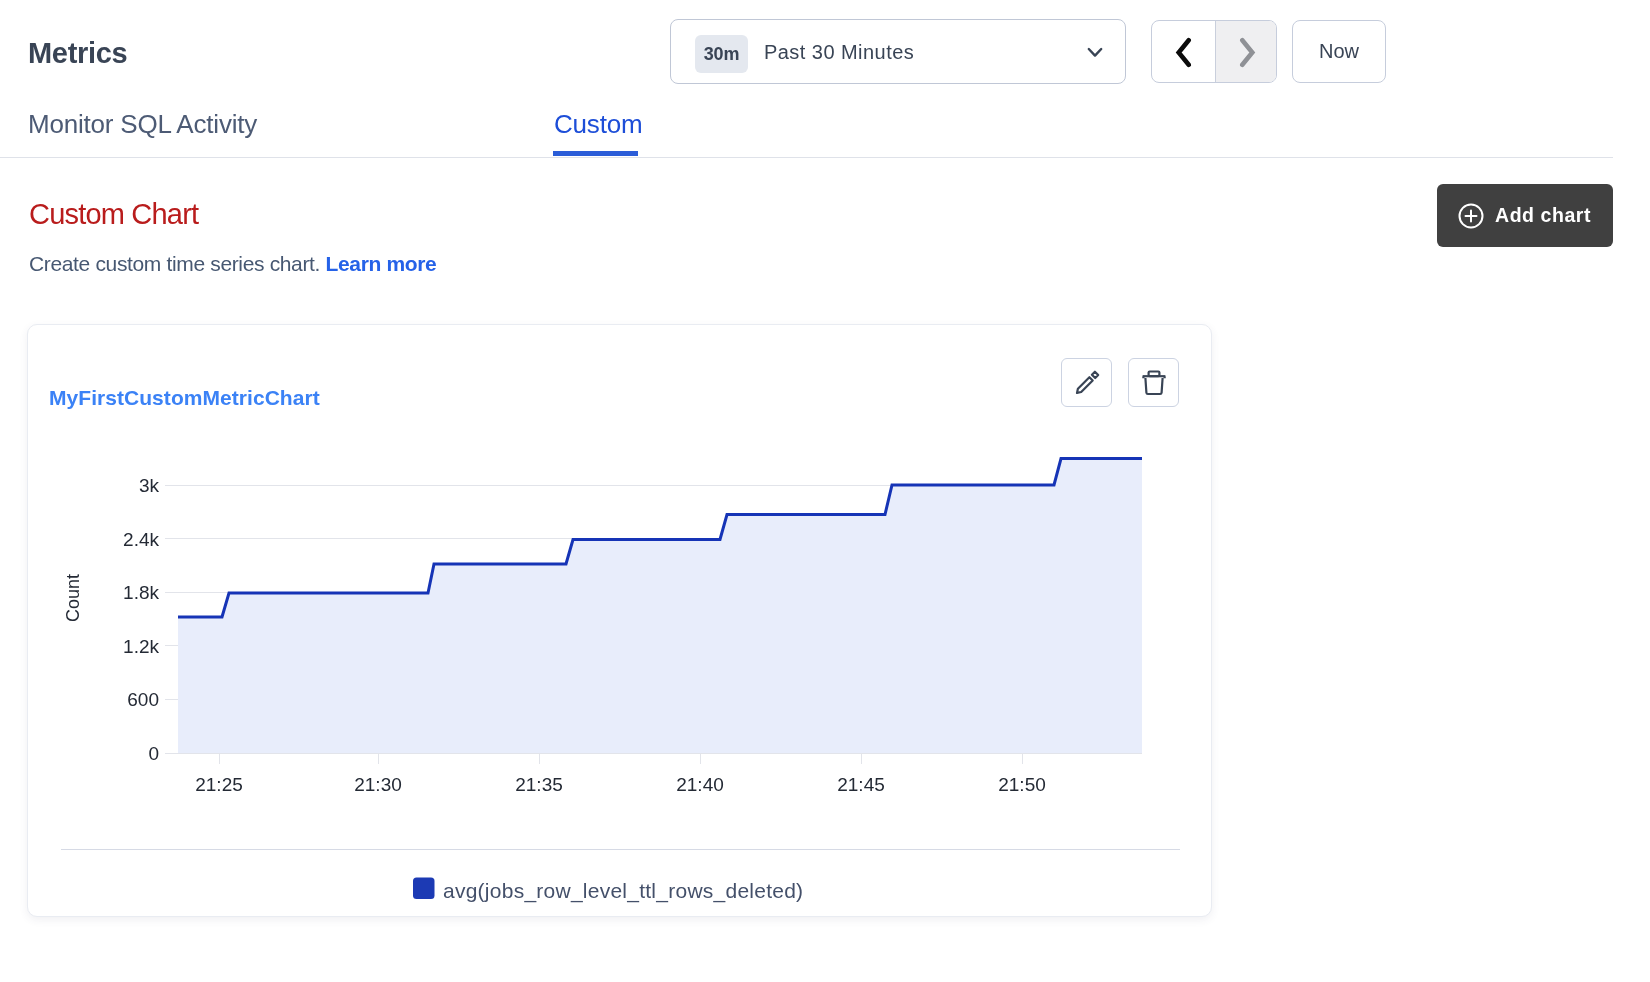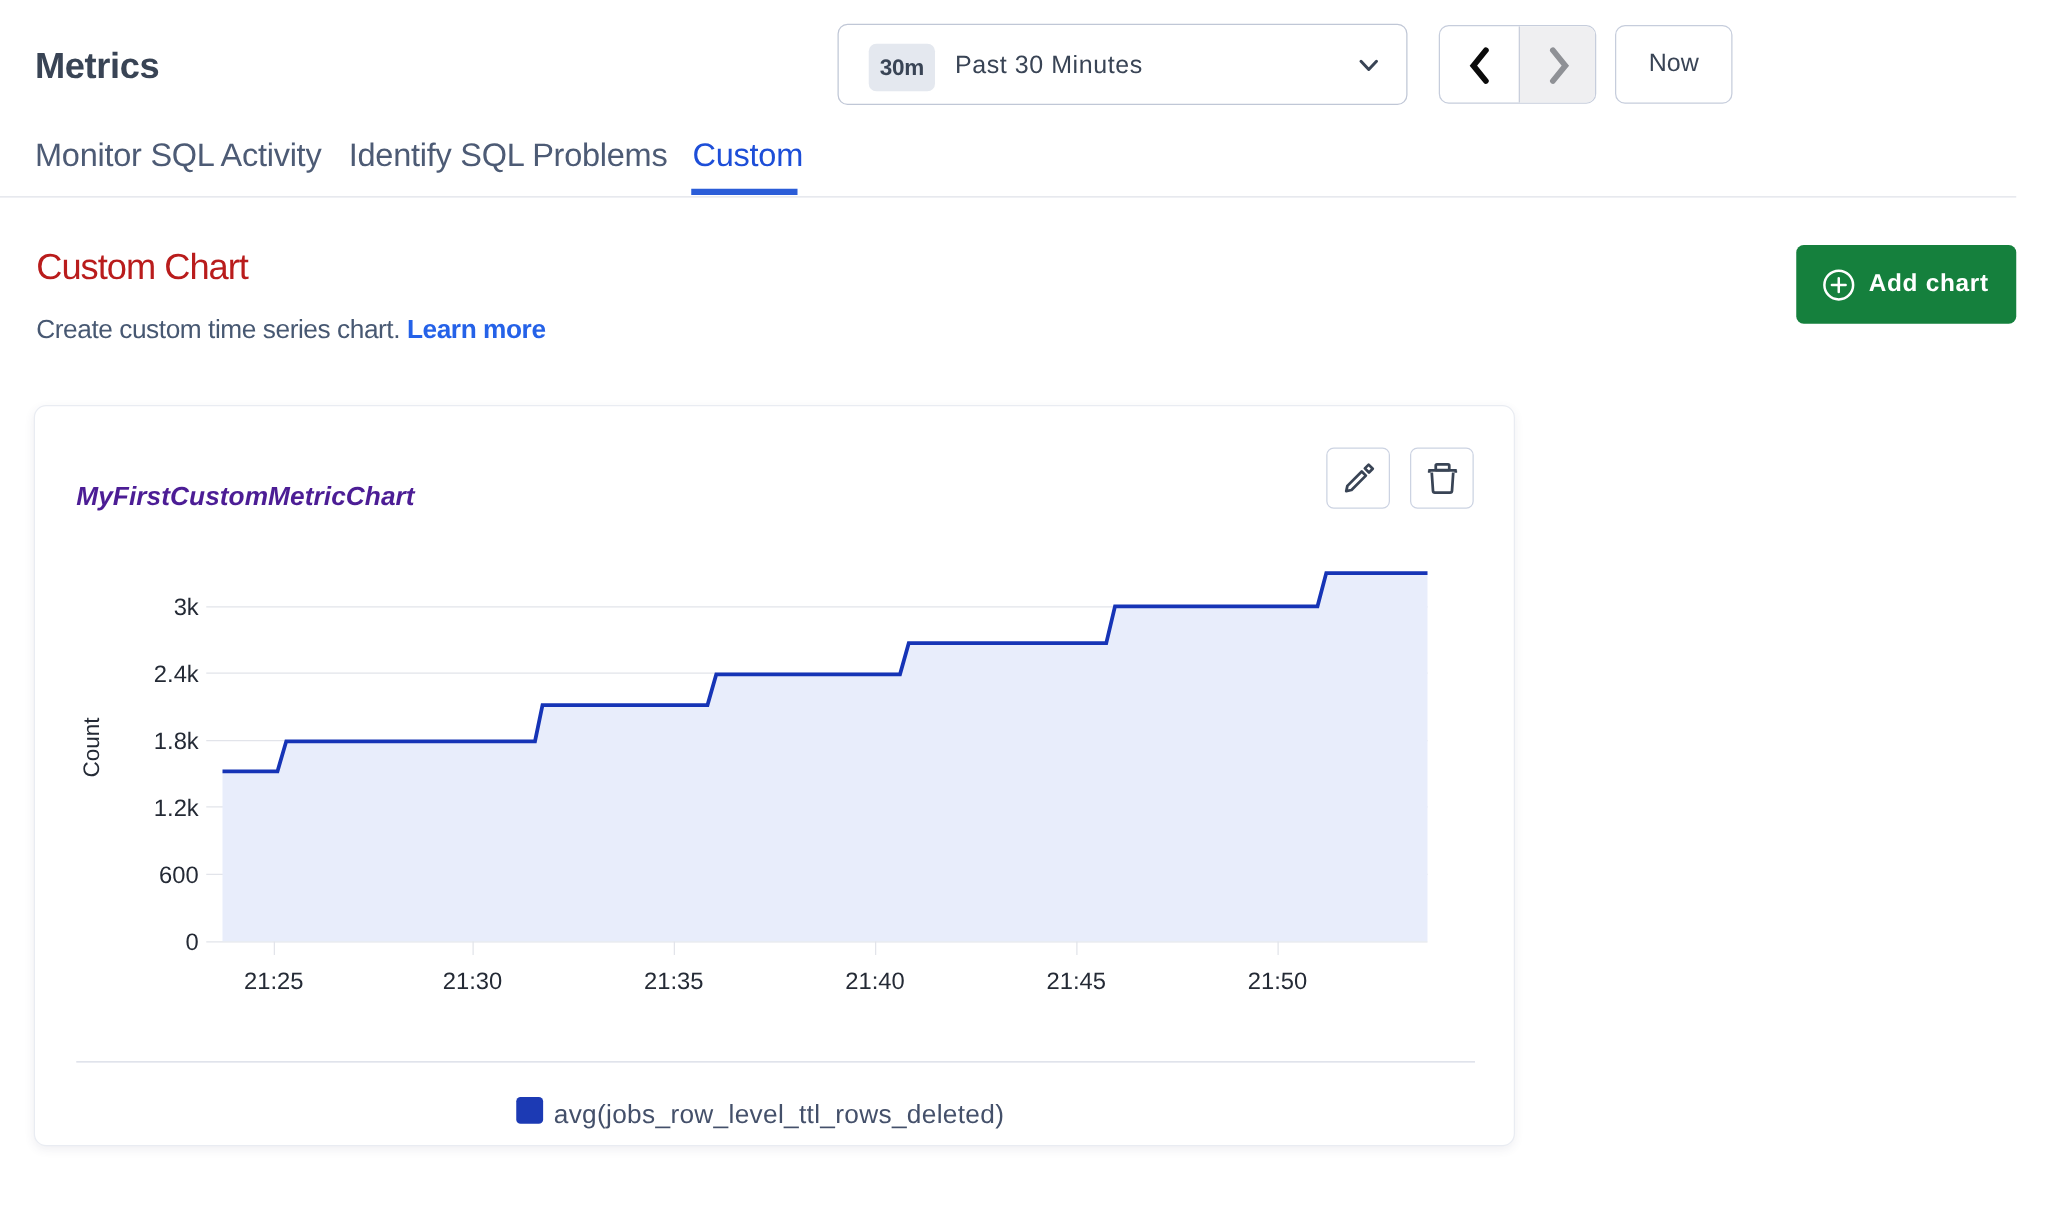--- a/index.html
+++ b/index.html
@@ -25,27 +25,27 @@
   #tab3 { color:#1d4ed8; }
   #tabline { left:0; top:157px; width:1613px; height:1px; background:#dfe2e9; }
   #tabunder { left:553px; top:151px; width:85px; height:5px; background:#2b5dd8; }
 
   
   #h-custom { left:29px; top:200px; line-height:29px; font-size:29px; font-weight:normal; color:#b91c1c; letter-spacing:-0.8px; }
   #desc { left:29px; top:253px; line-height:21px; font-size:21px; color:#475872; letter-spacing:-0.35px; }
   #desc a { color:#2562e8; font-weight:bold; text-decoration:none; }
 
   
-  #addbtn { left:1437px; top:196px; width:176px; height:63px; background:#15803d; border-radius:6px; color:#fff; }
+  #addbtn { left:1437px; top:184px; width:176px; height:63px; background:#404040; border-radius:6px; color:#fff; }
   #addbtn .txt { position:absolute; left:58px; top:22px; line-height:19.5px; font-size:19.5px; font-weight:bold; letter-spacing:0.55px; }
   #addbtn svg { position:absolute; left:21px; top:19px; }
 
   
   #card { left:27px; top:324px; width:1185px; height:593px; background:#fff; border:1px solid #e9ecf2; border-radius:10px; box-shadow:0 3px 8px rgba(60,70,100,0.08); }
-  #cardtitle { left:33px; top:62px; line-height:21px; font-size:21px; font-weight:bold; color:#4c1d95; letter-spacing:0.05px;font-style:italic; }
+  #cardtitle { left:21px; top:62px; line-height:21px; font-size:21px; font-weight:bold; color:#3b82f6; letter-spacing:0.05px; }
   .iconbtn { top:33px; width:51px; height:49px; border:1px solid #ccd3e2; border-radius:6px; background:#fff; }
   #editbtn { left:1033px; }
   #delbtn { left:1100px; }
   .iconbtn svg { position:absolute; left:11px; top:10px; }
 </style>
 </head>
 <body>
 <div id="page">
   <div class="abs" id="h-metrics">Metrics</div>
 
@@ -63,21 +63,20 @@
       </svg>
     <div id="arr-r">
       <svg class="abs" style="left:22px;top:16px" width="19" height="31" viewBox="0 0 19 31">
           <path d="M4.3 3.2 L14.3 15.5 L4.3 27.8" fill="none" stroke="#8f9196" stroke-width="4.6" stroke-linecap="round" stroke-linejoin="miter"></path>
         </svg>
     </div>
   </div>
   <div class="abs" id="nowbtn">Now</div>
 
   <div class="abs tab" style="left:28px">Monitor SQL Activity</div>
-  <div class="abs tab" style="left:279px">Identify SQL Problems</div>
   <div class="abs tab" id="tab3" style="left:554px">Custom</div>
   <div class="abs" id="tabline"></div>
   <div class="abs" id="tabunder"></div>
 
   <div class="abs" id="h-custom">Custom Chart</div>
   <div class="abs" id="desc">Create custom time series chart. <a>Learn more</a></div>
 
   <div class="abs" id="addbtn">
     <svg width="26" height="26" viewBox="0 0 26 26">
         <circle cx="13" cy="13" r="11.5" fill="none" stroke="#fff" stroke-width="2"></circle>

